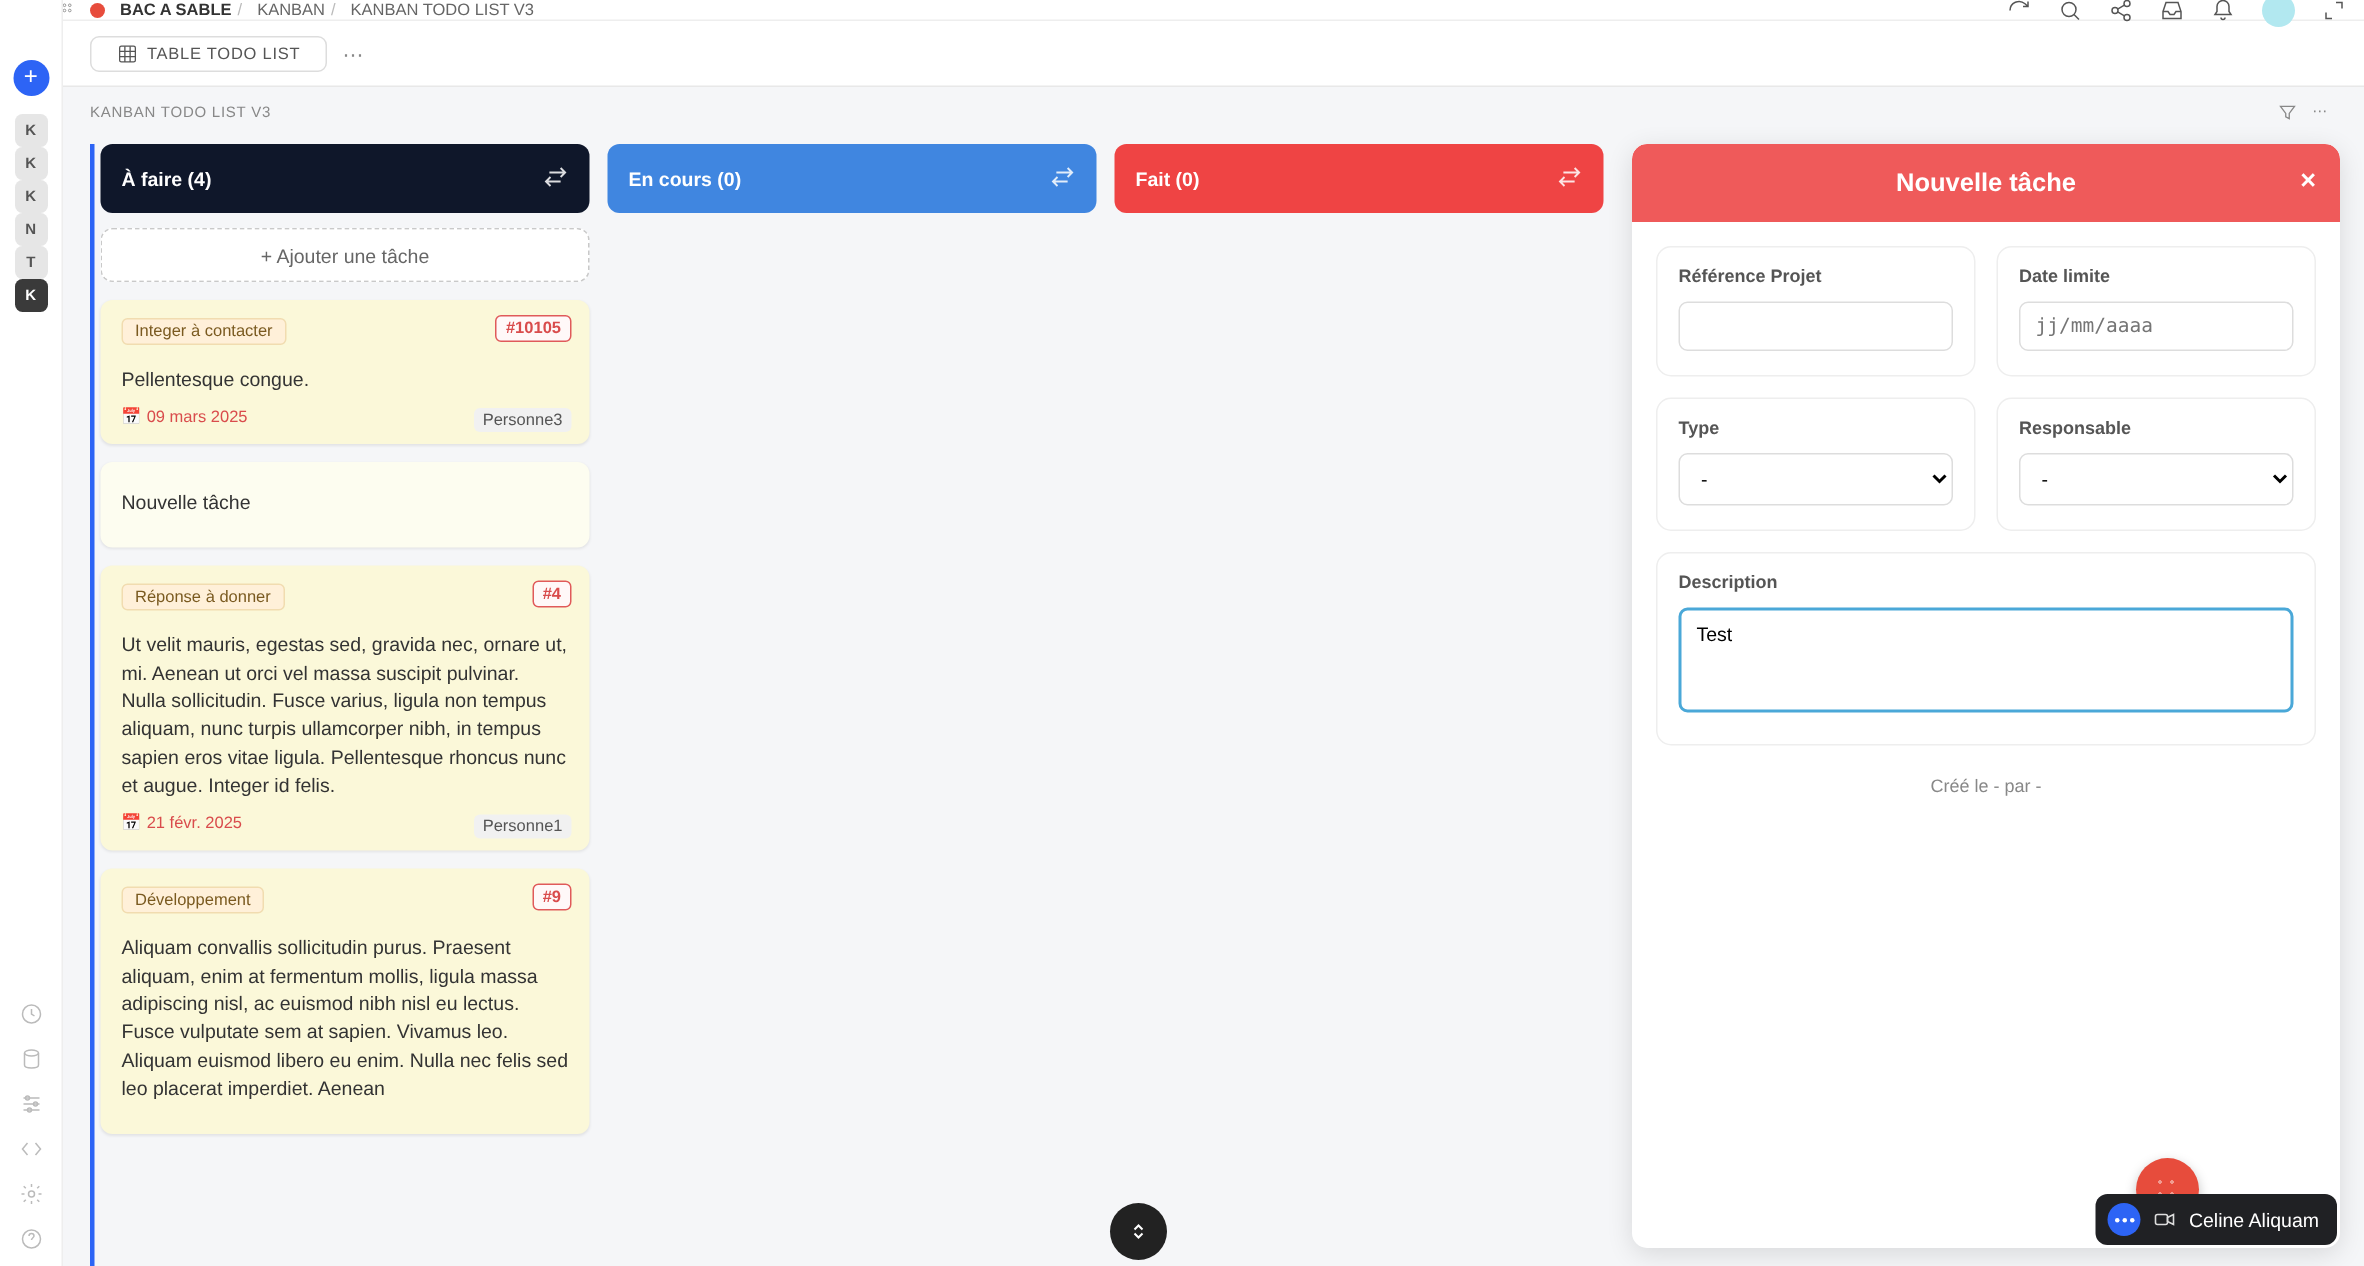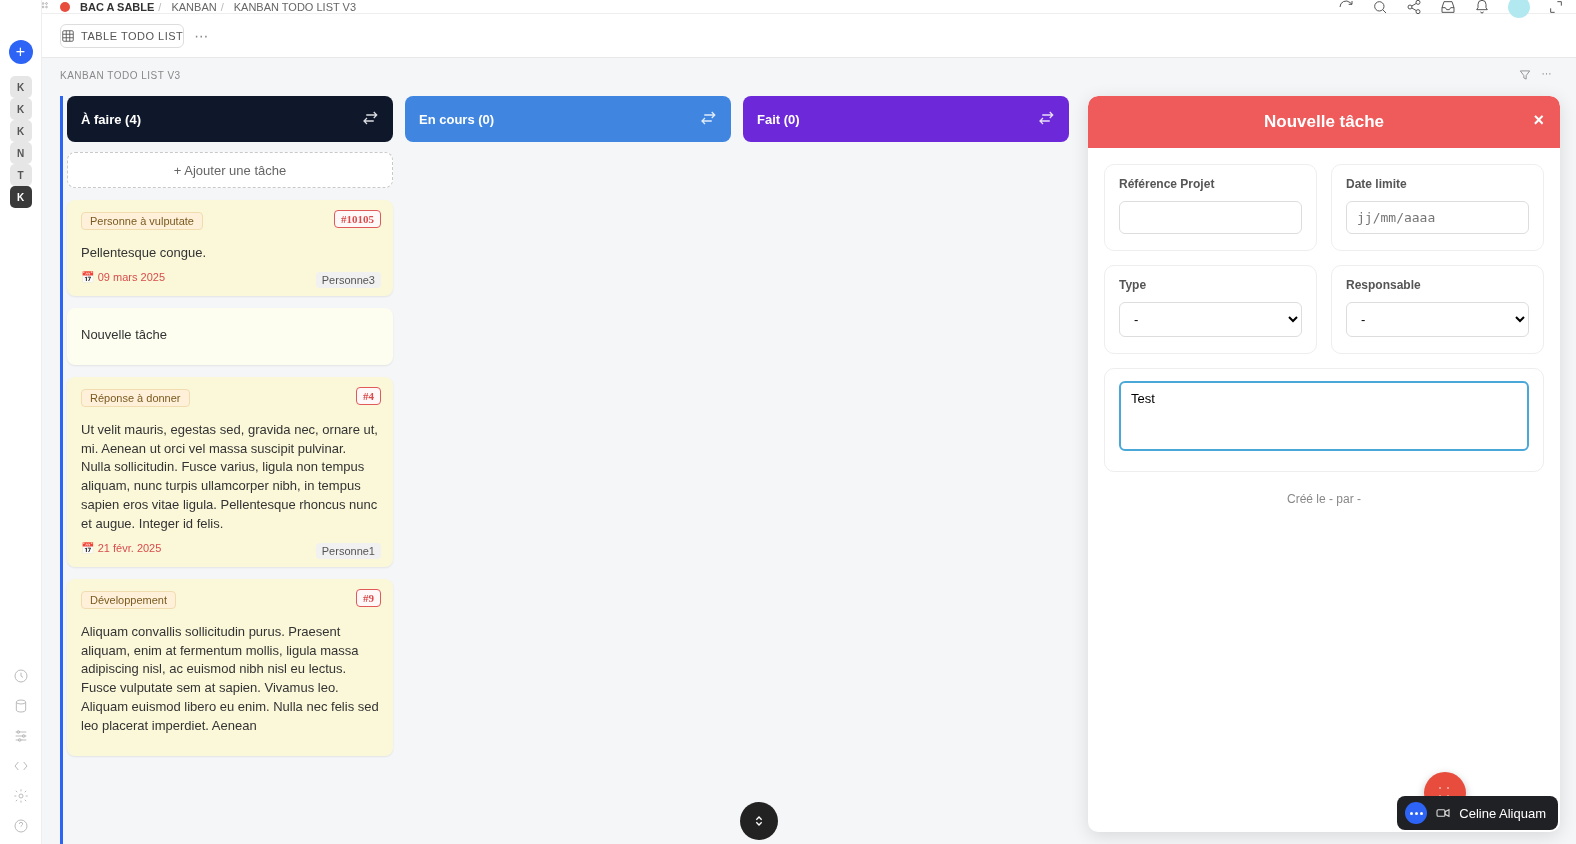--- a/index.html
+++ b/index.html
@@ -8,21 +8,21 @@
 
 .topbar { height: 14px; background: #fff; display: flex; align-items: center; padding: 0 12px; font-size: 11px; color: #666; border-bottom: 1px solid #eee; }
 .topbar .crumb { margin-left: 6px; }
 .topbar .crumb-sep { color: #bbb; margin: 0 4px; }
 .topbar-icons { margin-left: auto; display: flex; gap: 18px; align-items: center; }
 .topbar-icons svg { width:16px; height:16px; stroke:#555; fill:none; stroke-width:1.5;}
 .avatar-sm { width:22px; height:22px; border-radius:50%; background:#b2e8f0; }
 
 
 .viewbar { background:#fff; height:44px; border-bottom:1px solid #e8e8e8; display:flex; align-items:center; padding-left:60px; }
-.viewbtn { border:1px solid #ddd; border-radius:6px; padding:4px 0; display:flex; align-items:center; gap:6px; font-size:11px; color:#555; letter-spacing:.5px; }
+.viewbtn { border:1px solid #ddd; border-radius:6px; padding:4px 17px; display:flex; align-items:center; gap:6px; font-size:11px; color:#555; letter-spacing:.5px; }
 .viewbtn svg{width:14px;height:14px;stroke:#555;fill:none;stroke-width:1.5;}
 .viewbar .more { margin-left:10px; color:#888; font-size:14px; }
 
 
 .leftrail { position:absolute; left:0; top:0; bottom:0; width:42px; background:#fff; border-right:1px solid #eee; padding-top:40px; display:flex; flex-direction:column; align-items:center; gap:6px;}
 .addbtn { width:24px; height:24px; border-radius:50%; background:#2d64f5; color:#fff; display:flex; align-items:center; justify-content:center; font-size:16px; margin-bottom:6px;}
 .railitem { width:22px; height:22px; border-radius:5px; background:#e6e6e6; color:#555; font-size:10px; display:flex; align-items:center; justify-content:center; font-weight:600;}
 .railitem.active { background:#3a3a3a; color:#fff; }
 .railbottom { position:absolute; bottom:10px; left:0; right:0; display:flex; flex-direction:column; align-items:center; gap:14px;}
 .railbottom svg{width:16px;height:16px;stroke:#bbb;fill:none;stroke-width:1.5;}
@@ -31,30 +31,30 @@
 .boardtitle { margin-left:60px; padding:10px 0 6px; font-size:10px; letter-spacing:.5px; color:#888; display:flex; align-items:center; }
 .boardtitle .right { margin-left:auto; margin-right:24px; display:flex; gap:10px; color:#888; }
 .boardtitle .right svg{width:14px;height:14px;stroke:#888;fill:none;stroke-width:1.5;}
 
 
 .board { position:absolute; left:60px; right:0; top:96px; bottom:0; display:flex; gap:12px; padding:0 4px; border-left:3px solid #2d64f5; }
 .column { width:326px; flex:0 0 326px; }
 .colhead { border-radius:8px; height:46px; display:flex; align-items:center; padding:0 14px; color:#fff; font-weight:600; font-size:13px; margin-bottom:10px;}
 .colhead.red{background:#0f172a;}
 .colhead.blue{background:#4086e0;text-align:center;}
-.colhead.green{background:#6d28d9;}
+.colhead.green{background:#ef4444;}
 .colhead .swap { margin-left:auto; opacity:.85;}
 .colhead .swap svg{width:18px;height:18px;stroke:#fff;fill:none;stroke-width:1.7;}
 
 .addcard { border:1px dashed #c9c9c9; border-radius:8px; height:36px; display:flex; align-items:center; justify-content:center; color:#666; font-size:13px; margin-bottom:12px; background:#fff; }
 
 .card { background:#fbf8d9; border-radius:8px; padding:12px 14px; margin-bottom:12px; box-shadow:0 1px 2px rgba(0,0,0,.08); font-size:13px; color:#333; position:relative;}
 .card.plain { background:#fdfdf0; }
 .tag { display:inline-block; background:#fff0d9; border:1px solid #f1dcb0; color:#7a5a20; font-size:11px; padding:2px 8px; border-radius:4px; margin-bottom:8px;}
-.refbadge { position:absolute; top:10px; right:12px; border:1.5px solid #e05a5a; color:#d94c4c; font-size:11px; font-weight:600; padding:2px 6px; border-radius:4px; background:#fff8f8;font-family:Liberation Serif, serif;}
+.refbadge { position:absolute; top:10px; right:12px; border:1.5px solid #e05a5a; color:#d94c4c; font-size:11px; font-weight:600; padding:2px 6px; border-radius:4px; background:#fff8f8;}
 .card p { margin:6px 0 8px; line-height:1.45; }
 .datechip { color:#d94c4c; font-size:11px; display:flex; align-items:center; gap:4px;}
 .assignee { position:absolute; right:12px; bottom:8px; font-size:11px; color:#555; background:#f1f1f1; padding:2px 6px; border-radius:4px;}
 
 
 .panel { position:absolute; top:96px; right:16px; bottom:12px; width:472px; background:#fff; border-radius:10px; box-shadow:0 4px 18px rgba(0,0,0,.12); overflow:auto;}
 .panelhead { background:#ef5a5a; color:#fff; height:52px; display:flex; align-items:center; justify-content:center; font-size:17px; font-weight:700; border-radius:10px 10px 0 0; position:relative;}
 .panelhead .close{ position:absolute; right:16px; top:14px; font-size:18px; cursor:pointer;}
 .panelbody { padding:16px; display:flex; flex-direction:column; gap:14px;}
 .fieldrow { display:flex; gap:14px;}
@@ -194,21 +194,21 @@
     <div class="colhead red">
       <span>À faire (4)</span>
       <span class="swap"><svg viewBox="0 0 24 24">
             <path d="M7 8h13M17 4l4 4-4 4M17 16H4M8 12l-4 4 4 4"></path>
           </svg></span>
     </div>
     <div class="addcard">
       <span>+ Ajouter une tâche</span>
     </div>
     <div id="todo-cards">
-        <div class="card"><div class="refbadge">#10105</div><span class="tag">Personne à vulputate</span><p>Pellentesque congue.</p><div class="datechip">📅 09 mars 2025</div><div class="assignee">Personne3</div></div>
+        <div class="card"><div class="refbadge">#10105</div><span class="tag">Integer à contacter</span><p>Pellentesque congue.</p><div class="datechip">📅 09 mars 2025</div><div class="assignee">Personne3</div></div>
         <div class="card plain">
           <p>Nouvelle tâche</p>
         </div>
         <div class="card"><div class="refbadge">#4</div><span class="tag">Réponse à donner</span><p>Ut velit mauris, egestas sed, gravida nec, ornare ut, mi. Aenean ut orci vel massa suscipit pulvinar. Nulla sollicitudin. Fusce varius, ligula non tempus aliquam, nunc turpis ullamcorper nibh, in tempus sapien eros vitae ligula. Pellentesque rhoncus nunc et augue. Integer id felis.</p><div class="datechip">📅 21 févr. 2025</div><div class="assignee">Personne1</div></div>
         <div class="card"><div class="refbadge">#9</div><span class="tag">Développement</span><p>Aliquam convallis sollicitudin purus. Praesent aliquam, enim at fermentum mollis, ligula massa adipiscing nisl, ac euismod nibh nisl eu lectus. Fusce vulputate sem at sapien. Vivamus leo. Aliquam euismod libero eu enim. Nulla nec felis sed leo placerat imperdiet. Aenean</p></div>
       </div>
   </div>
 
   <div class="column">
     <div class="colhead blue">
@@ -249,20 +249,21 @@
       <div class="fieldbox">
         <label>Type</label>
         <select><option>-</option></select>
       </div>
       <div class="fieldbox">
         <label>Responsable</label>
         <select><option>-</option></select>
       </div>
     </div>
     <div class="fieldbox full">
+      <label>Description</label>
       <textarea class="desc" style="">Test</textarea>
     </div>
     <div class="meta">Créé le - par -</div>
   </div>
 </div>
 
 <div class="scrollfab">
   <svg viewBox="0 0 24 24">
       <path d="M8 10l4-4 4 4M8 14l4 4 4-4"></path>
     </svg>

